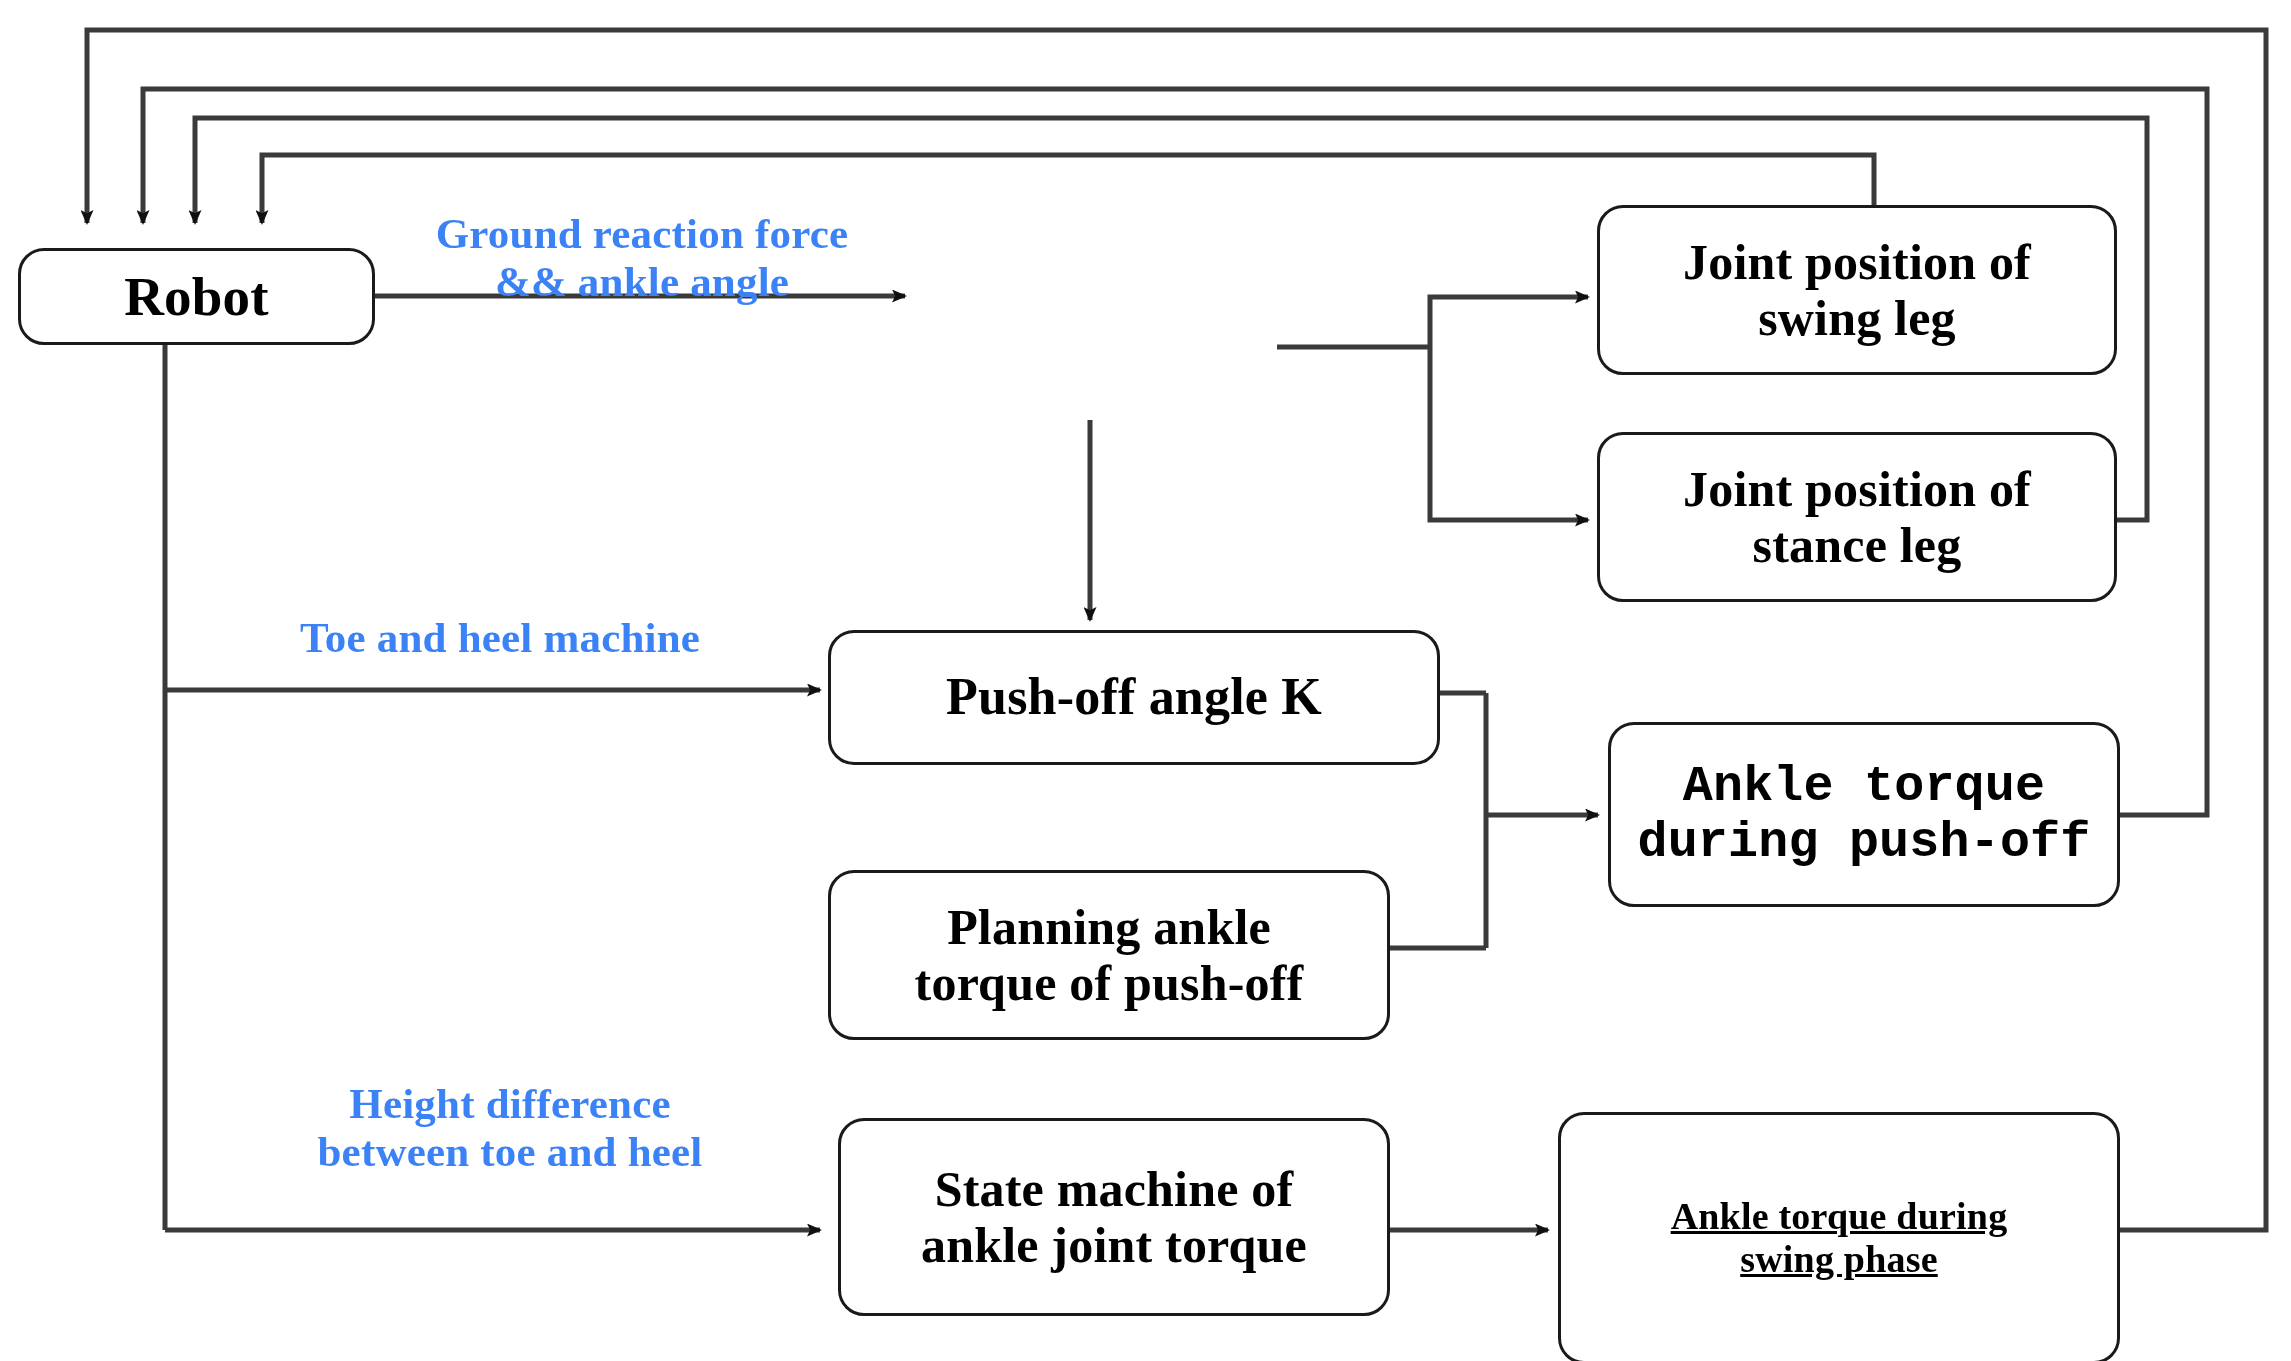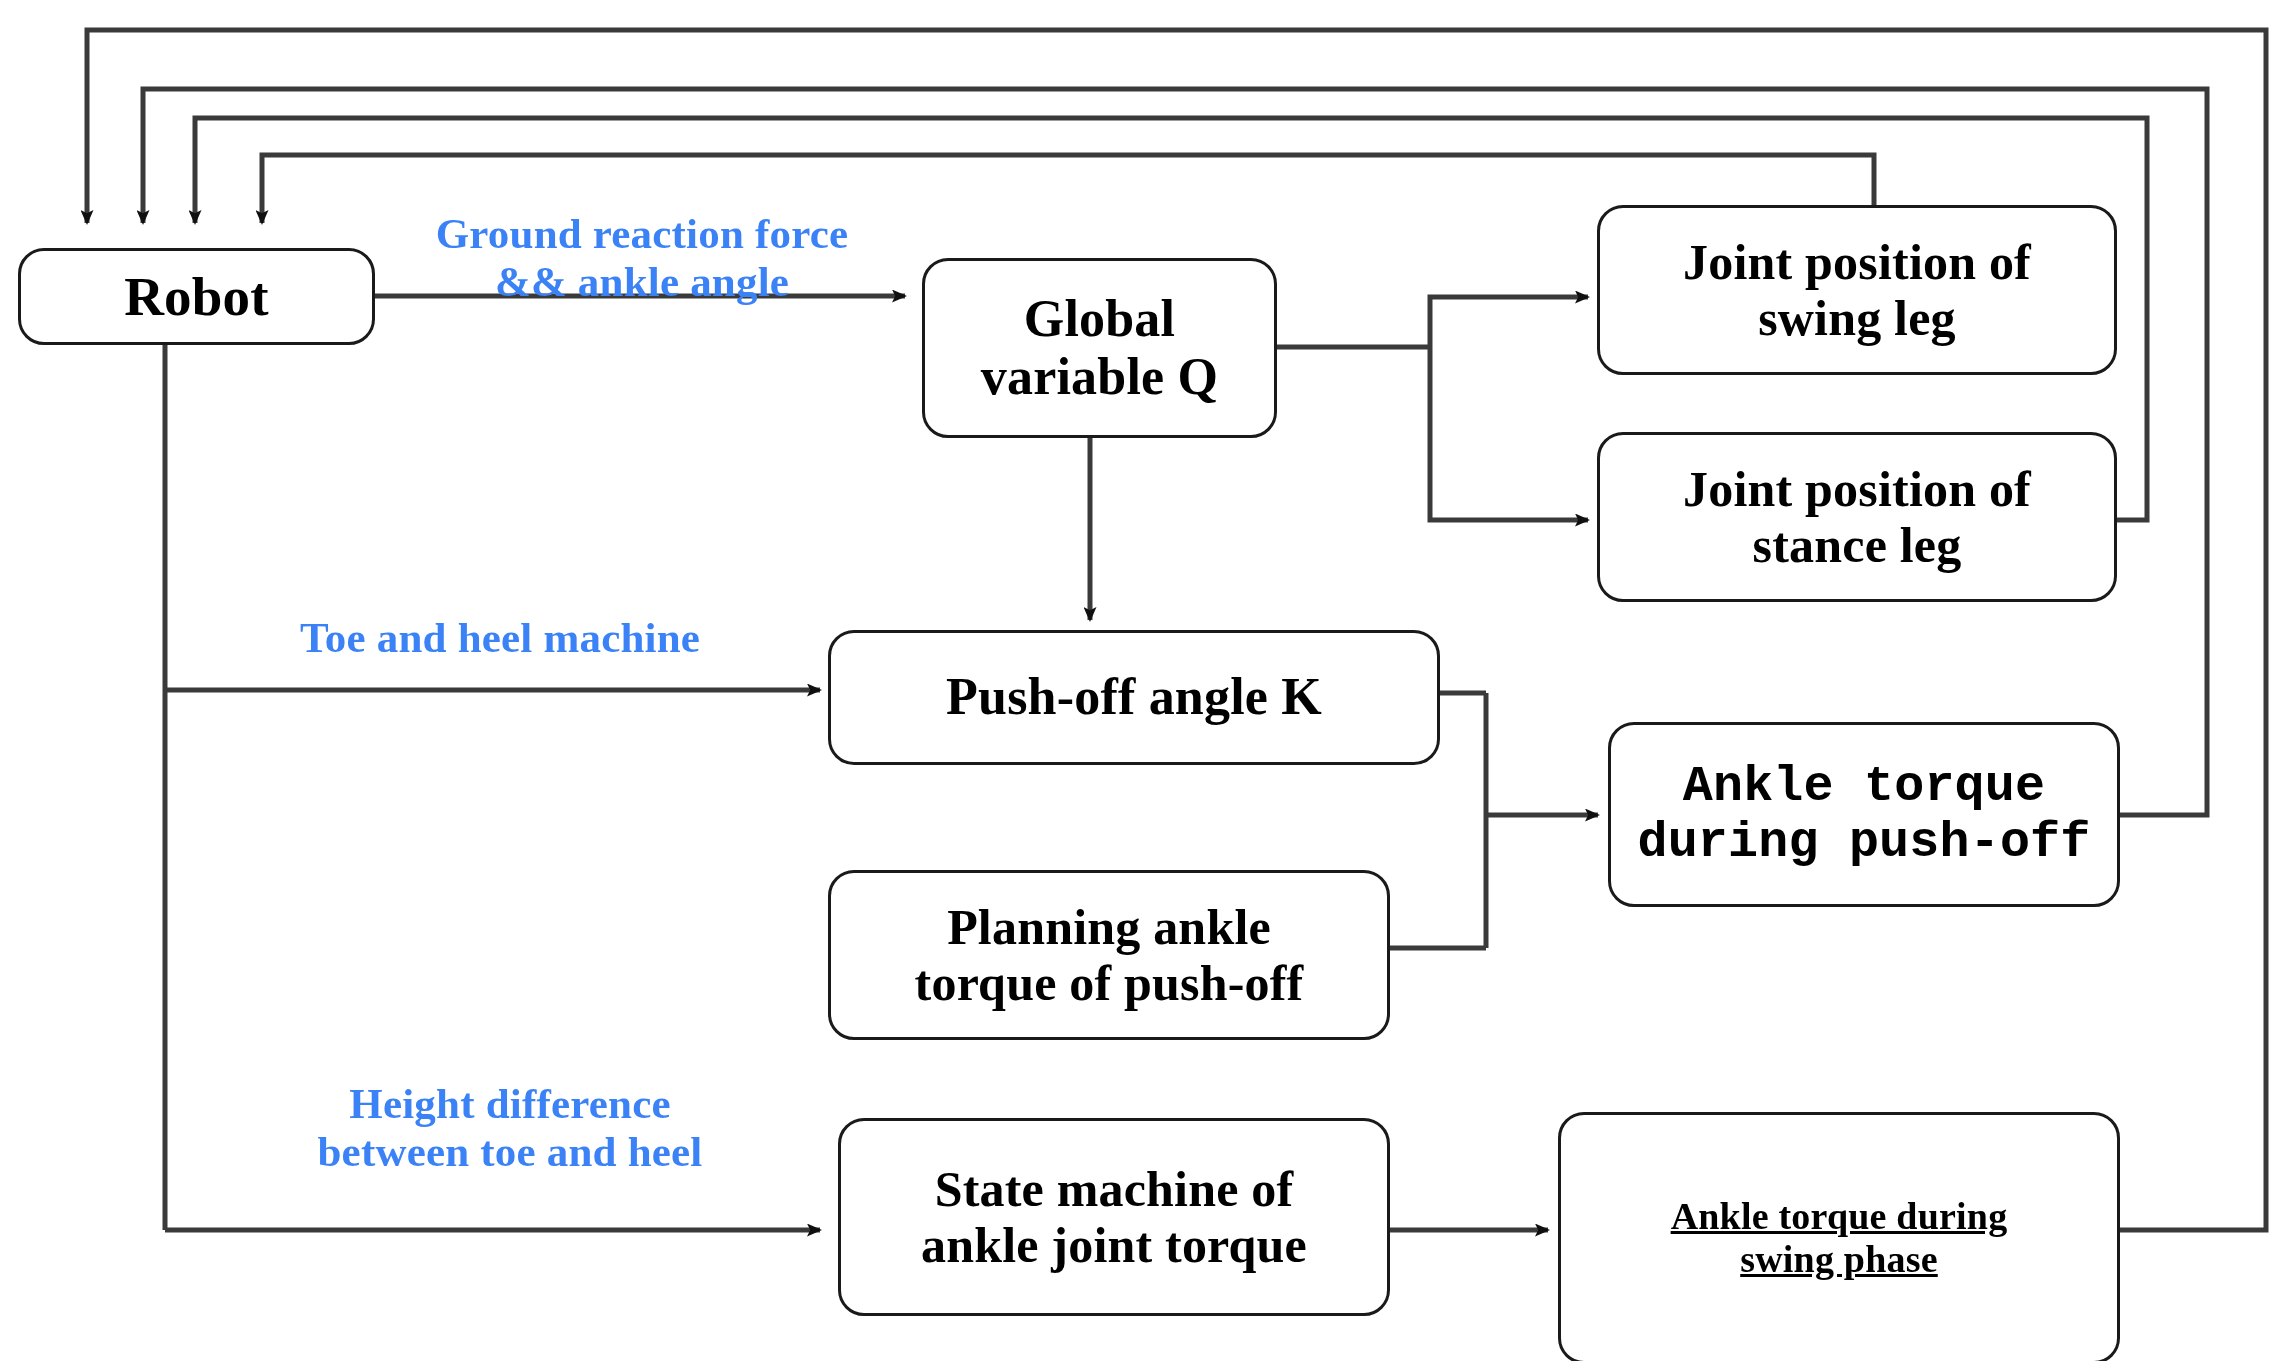--- a/index.html
+++ b/index.html
@@ -76,24 +76,20 @@
 
       <path d="M 1390,1230 L 1548,1230" marker-end="url(#ah)"></path>
 
     </g>
   </svg>
 
   <div class="node" style="left:18px; top:248px; width:357px; height:97px; font-size:55px;">
     <span>Robot</span>
   </div>
 
-  <div class="node" style="left:922px; top:258px; width:355px; height:180px; font-size:52px;">
-    <span style="white-space:pre-line;">Global
-variable Q</span>
-  </div>
 
   <div class="node" style="left:1597px; top:205px; width:520px; height:170px; font-size:50px;">
     <span style="white-space:pre-line;">Joint position of
 swing leg</span>
   </div>
 
   <div class="node" style="left:1597px; top:432px; width:520px; height:170px; font-size:50px;">
     <span style="white-space:pre-line;">Joint position of
 stance leg</span>
   </div>

